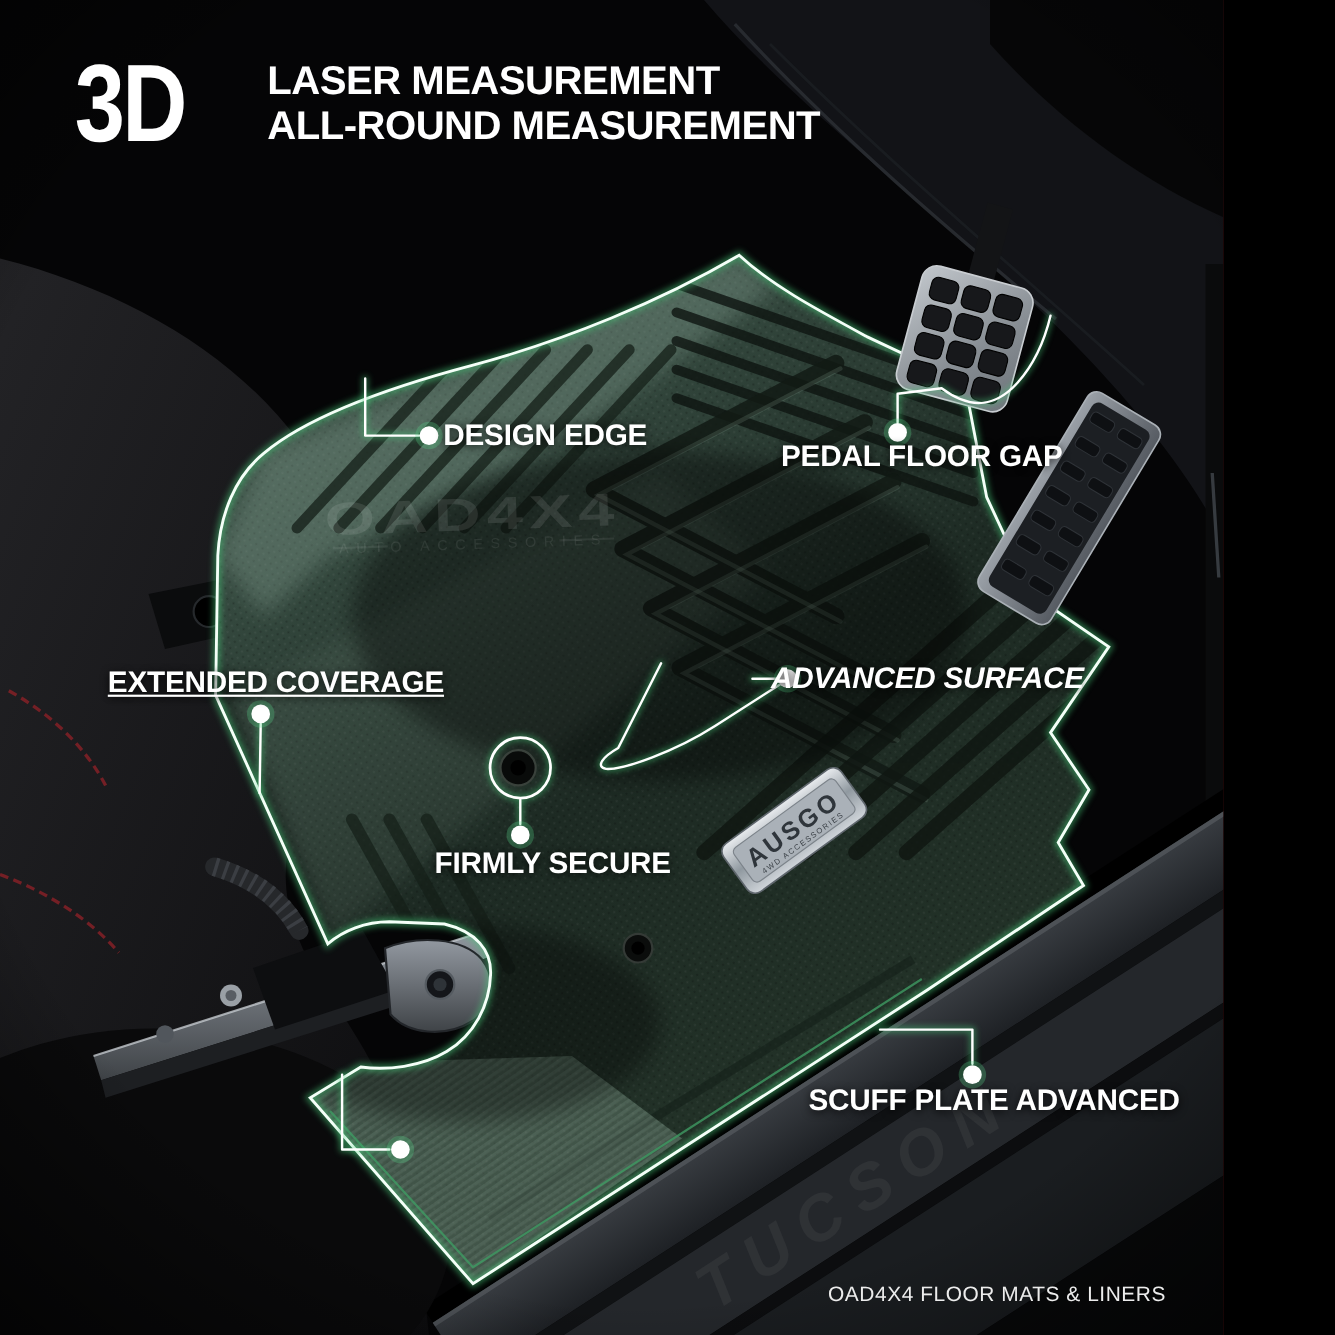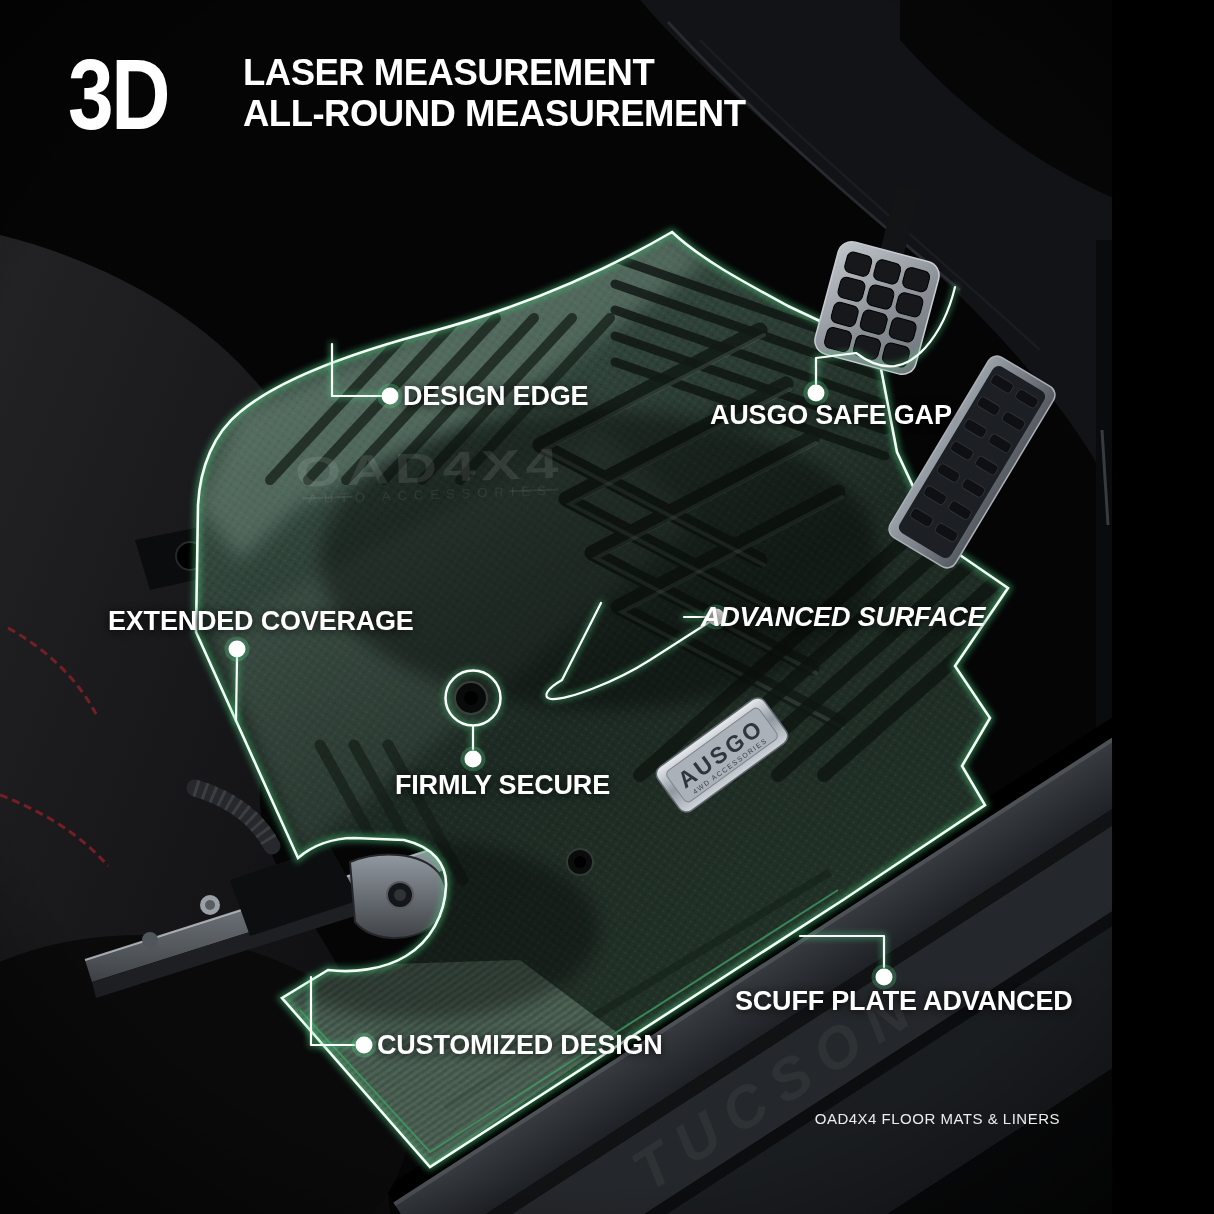--- a/index.html
+++ b/index.html
@@ -7,22 +7,22 @@
          background:#b91c1c;font-family:"Liberation Sans",sans-serif;}
   .scene svg{position:absolute;left:0;top:0;}
   .hdr{position:absolute;color:#fff;z-index:30;}
   .hdr3d{left:68px;top:44px;font-size:100px;line-height:1;font-weight:800;
          letter-spacing:-3px;transform:scaleX(.82);transform-origin:left top;}
   .hdrlines{left:203px;top:52px;font-size:36.5px;line-height:41px;font-weight:700;
             letter-spacing:-0.5px;margin-left:40px;}
   .callout{position:absolute;z-index:40;color:#fff;font-weight:700;font-size:27px;
            line-height:1;letter-spacing:-0.2px;white-space:nowrap;
            text-shadow:0 1px 8px rgba(0,0,0,.85);transform:translateY(-50%);}
-  .footer{position:absolute;right:52px;top:1110px;z-index:40;color:#ececec;
-          font-size:15px;letter-spacing:.5px;}
+  .footer{position:absolute;right:52px;top:1167px;z-index:40;color:#ececec;
+          font-size:19px;letter-spacing:.5px;}
 </style>
 </head>
 <body>
 
 <div class="scene">
 
 <svg width="1214" height="1214" viewBox="0 0 1214 1214">
   <defs>
     <path id="matPath" d="M672,232 C600,274 515,309 430,332 C332,358 271,386 240,412
       C214,433 200,467 198,505 L196,632 L298,858 C312,846 332,838 354,838 L404,840
@@ -314,21 +314,20 @@
   </g>
 </svg>
 
   <div class="hdr hdr3d">3D</div>
   <div class="hdr hdrlines">
     <div>LASER MEASUREMENT</div>
     <div>ALL-ROUND MEASUREMENT</div>
   </div>
 
   <div class="callout" style="left:403px;top:396px;">DESIGN EDGE</div>
-  <div class="callout" style="left:710px;top:415px;">AUSGO SAFE GAP</div>
-  <div class="callout" style="left:108px;top:621px;">EXTENDED COVERAGE</div>
+  <div class="callout" style="left:710px;top:415px;">PEDAL FLOOR GAP</div>
+  <div class="callout" style="left:98px;top:621px;text-decoration:underline;">EXTENDED COVERAGE</div>
   <div class="callout" style="left:701px;top:617px;font-style:italic;">ADVANCED SURFACE</div>
   <div class="callout" style="left:395px;top:785px;">FIRMLY SECURE</div>
-  <div class="callout" style="left:377px;top:1045px;">CUSTOMIZED DESIGN</div>
   <div class="callout" style="left:735px;top:1001px;">SCUFF PLATE ADVANCED</div>
 
   <div class="footer">OAD4X4 FLOOR MATS &amp; LINERS</div>
 </div>
 
 </body></html>

